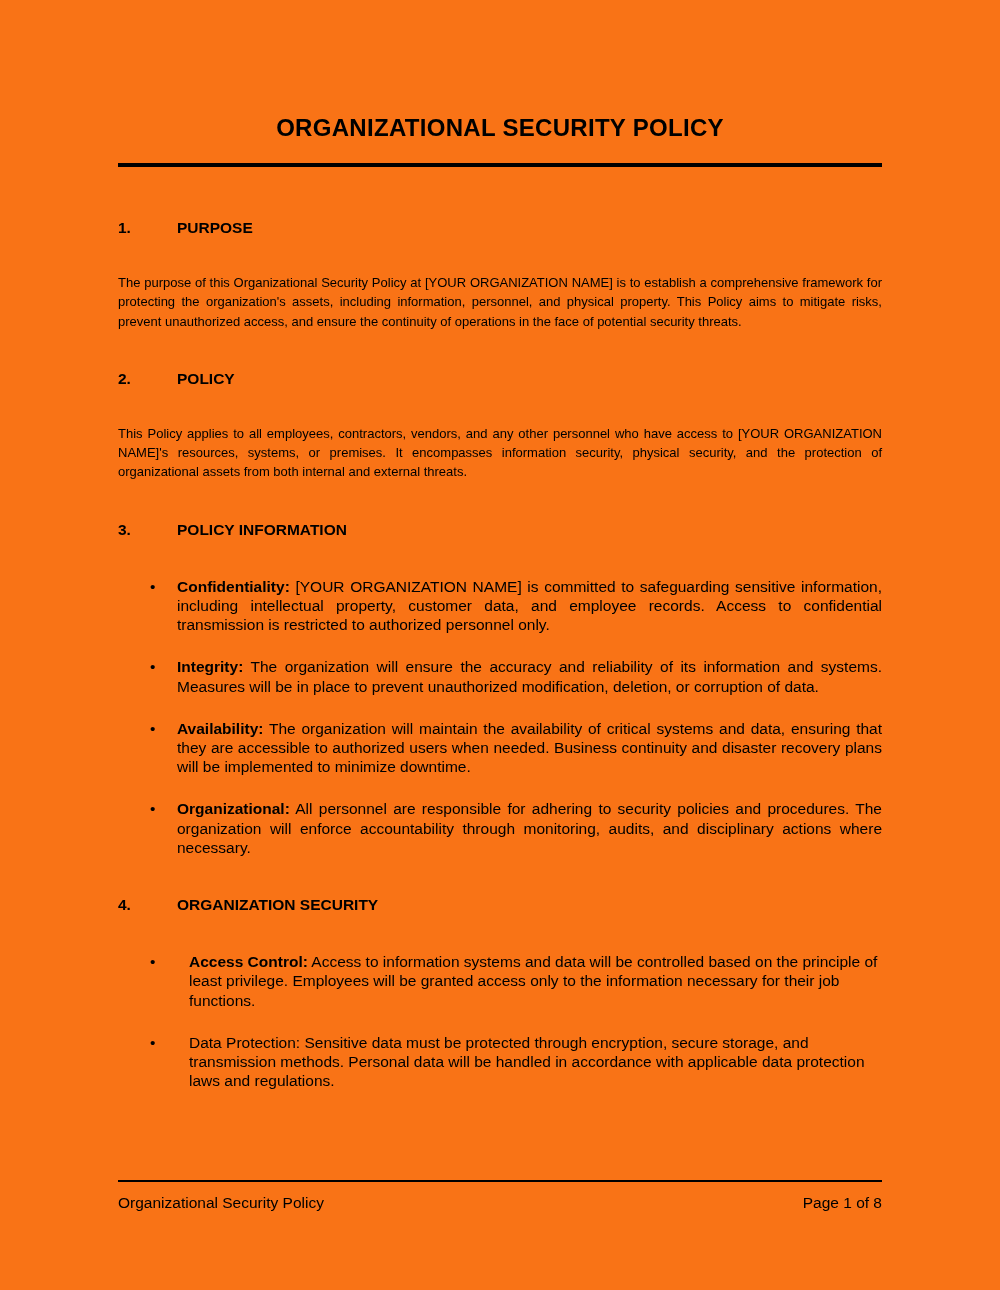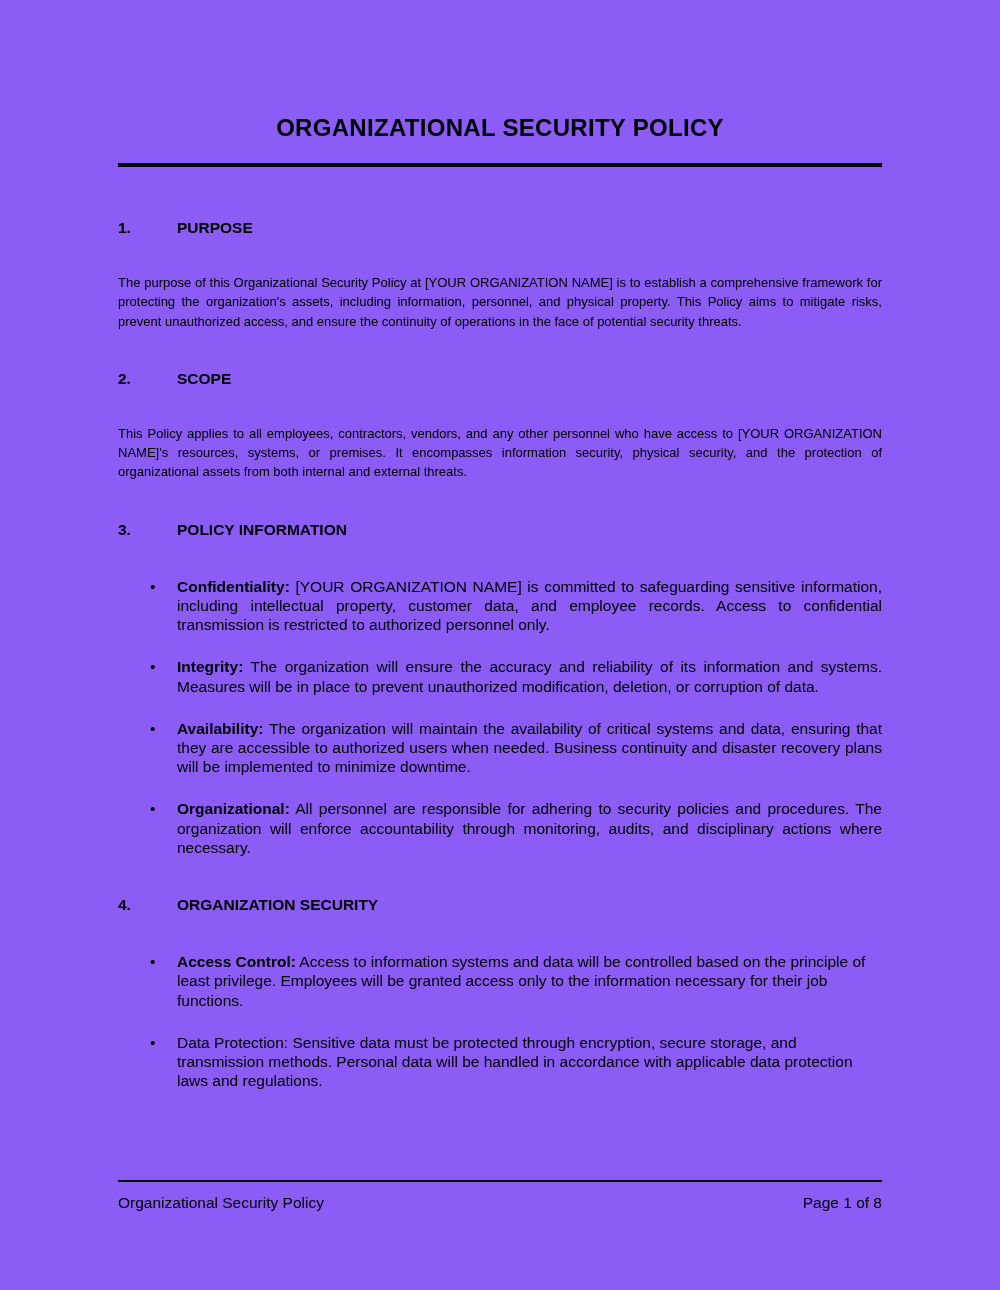--- a/index.html
+++ b/index.html
@@ -1,20 +1,20 @@
 <!DOCTYPE html>
 <html><head>
 <meta charset="utf-8">
 <style>
   html, body { margin: 0; padding: 0; background: #ffffff; }
   .page {
     position: relative;
     width: 1000px;
     height: 1290px;
-    background: #8b5cf6;
+    background: #f97316;
     color: #000000;
     font-family: "Liberation Sans", sans-serif;
     overflow: hidden;
     margin: 0 auto;
   }
   .content { padding: 112px 118px 0 118px; }
 
   .doc-title {
     margin: 0;
     font-size: 24px;
@@ -51,21 +51,21 @@
     display: flex;
     font-size: 15.5px;
     line-height: 19.2px;
     margin-top: 23px;
     padding-left: 32px;
   }
   .bullet:first-child { margin-top: 0; }
   .bullet .marker { flex: none; width: 27px; }
   .bullet .bullet-text { flex: 1; }
   .bullets.justified .bullet-text { text-align: justify; }
-  .bullets.left .bullet-text { text-align: left; }
+  .bullets.left .bullet-text { text-align: left; margin-left: 12px; }
   .b-label { font-weight: 700; }
 
   .footer {
     position: absolute;
     left: 118px;
     right: 118px;
     top: 1180px;
     border-top: 2px solid #000000;
     padding-top: 11px;
     display: flex;
@@ -84,21 +84,21 @@
     <div class="title-rule"></div>
 
     <div class="section-heading first">
       <span class="num">1.</span>
       <span class="txt">PURPOSE</span>
     </div>
     <p class="para">The purpose of this Organizational Security Policy at [YOUR ORGANIZATION NAME] is to establish a comprehensive framework for protecting the organization's assets, including information, personnel, and physical property. This Policy aims to mitigate risks, prevent unauthorized access, and ensure the continuity of operations in the face of potential security threats.</p>
 
     <div class="section-heading">
       <span class="num">2.</span>
-      <span class="txt">SCOPE</span>
+      <span class="txt">POLICY</span>
     </div>
     <p class="para">This Policy applies to all employees, contractors, vendors, and any other personnel who have access to [YOUR ORGANIZATION NAME]'s resources, systems, or premises. It encompasses information security, physical security, and the protection of organizational assets from both internal and external threats.</p>
 
     <div class="section-heading">
       <span class="num">3.</span>
       <span class="txt">POLICY INFORMATION</span>
     </div>
     <div class="bullets justified">
       <div class="bullet">
         <span class="marker">•</span>

